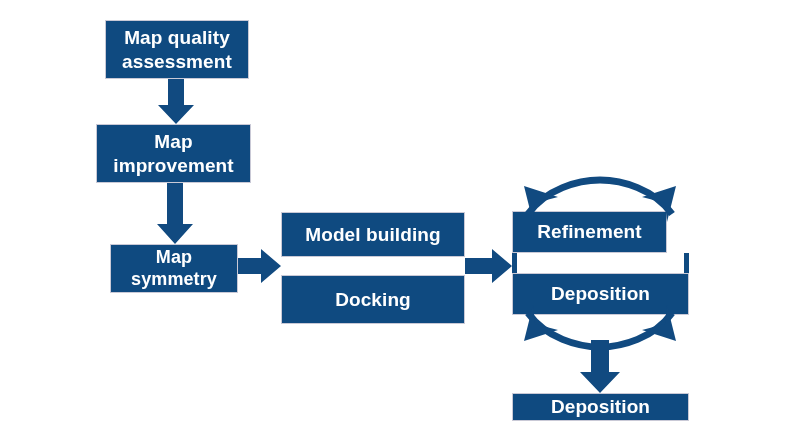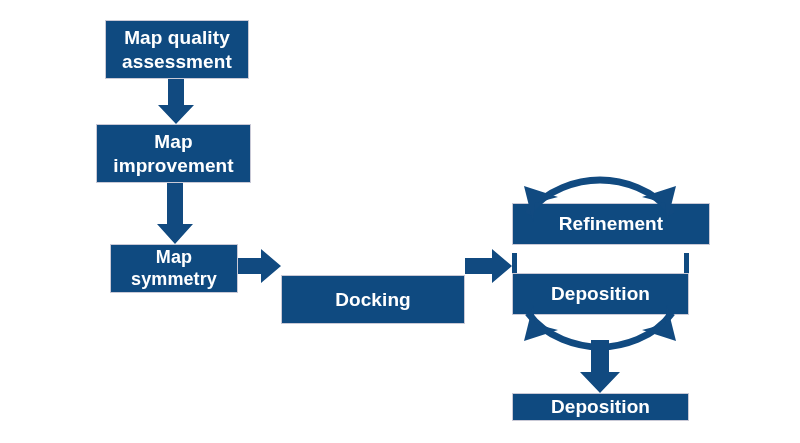--- a/index.html
+++ b/index.html
@@ -50,22 +50,23 @@
 <body>
 
 <div id="canvas">
 
   <div class="node" id="n0" style="left: 105px; top: 20px; width: 144px; height: 59px; color: rgb(255, 255, 255); border-color: rgb(201, 201, 214); background: rgb(15, 74, 128);">Map quality
 assessment</div>
   <div class="node" id="n1" style="left: 96px; top: 124px; width: 155px; height: 59px; color: rgb(255, 255, 255); border-color: rgb(201, 201, 214); background: rgb(15, 74, 128);">Map
 improvement</div>
   <div class="node small" id="n2" style="left: 110px; top: 244px; width: 128px; height: 49px; color: rgb(255, 255, 255); border-color: rgb(201, 201, 214); background: rgb(15, 74, 128);">Map
 symmetry</div>
+  <div class="node" id="n3" style="left: 281px; top: 212px; width: 184px; height: 45px; color: rgb(255, 255, 255); border-color: rgb(201, 201, 214); background: rgb(15, 74, 128);">Model building</div>
   <div class="node" id="n4" style="left: 281px; top: 275px; width: 184px; height: 49px; color: rgb(255, 255, 255); border-color: rgb(201, 201, 214); background: rgb(15, 74, 128);">Docking</div>
-  <div class="node" id="n5" style="left: 512px; top: 203px; width: 198px; height: 42px; color: rgb(255, 255, 255); border-color: rgb(201, 201, 214); background: rgb(15, 74, 128);">Refinement</div>
+  <div class="node" id="n5" style="left: 512px; top: 211px; width: 155px; height: 42px; color: rgb(255, 255, 255); border-color: rgb(201, 201, 214); background: rgb(15, 74, 128);">Refinement</div>
   <div class="node" id="n6" style="left: 512px; top: 253px; width: 177px; height: 20px; color: rgb(255, 255, 255); border-top: 0px; border-right: 5px solid rgb(15, 74, 128); border-bottom: 0px; border-left: 5px solid rgb(15, 74, 128); background: rgb(255, 255, 255);"></div>
   <div class="node" id="n7" style="left: 512px; top: 273px; width: 177px; height: 42px; color: rgb(255, 255, 255); border-color: rgb(201, 201, 214); background: rgb(15, 74, 128);">Deposition</div>
   <div class="node" id="n8" style="left: 512px; top: 393px; width: 177px; height: 28px; color: rgb(255, 255, 255); border-color: rgb(201, 201, 214); background: rgb(15, 74, 128);">Deposition</div>
 
   <svg class="layer" viewBox="0 0 800 443">
 
     <g>
       <path class="arrowfill" d="M168,79 L184,79 L184,105 L194,105 L176,124 L158,105 L168,105 Z" fill="#114A80"></path>
     </g>
 

